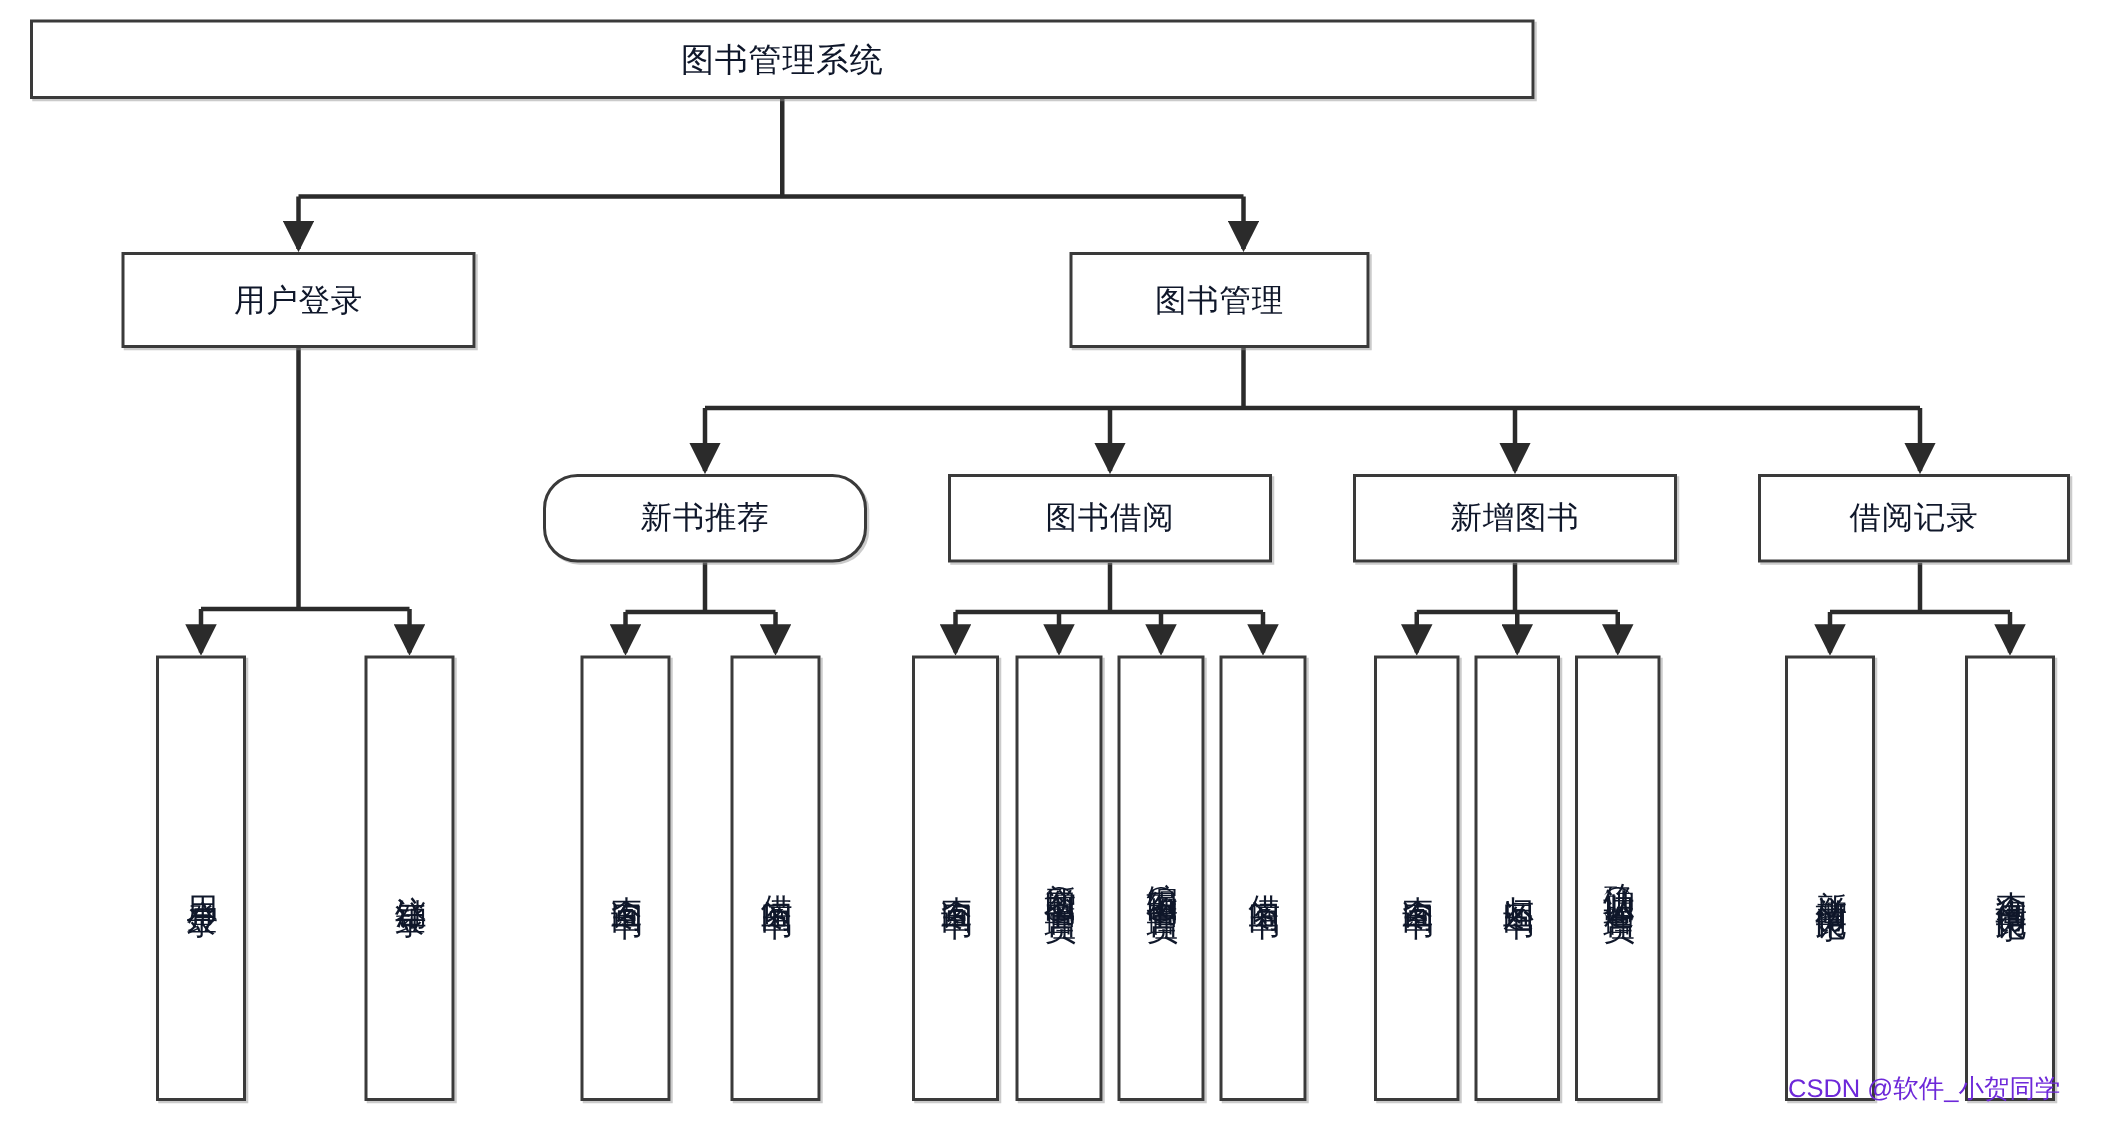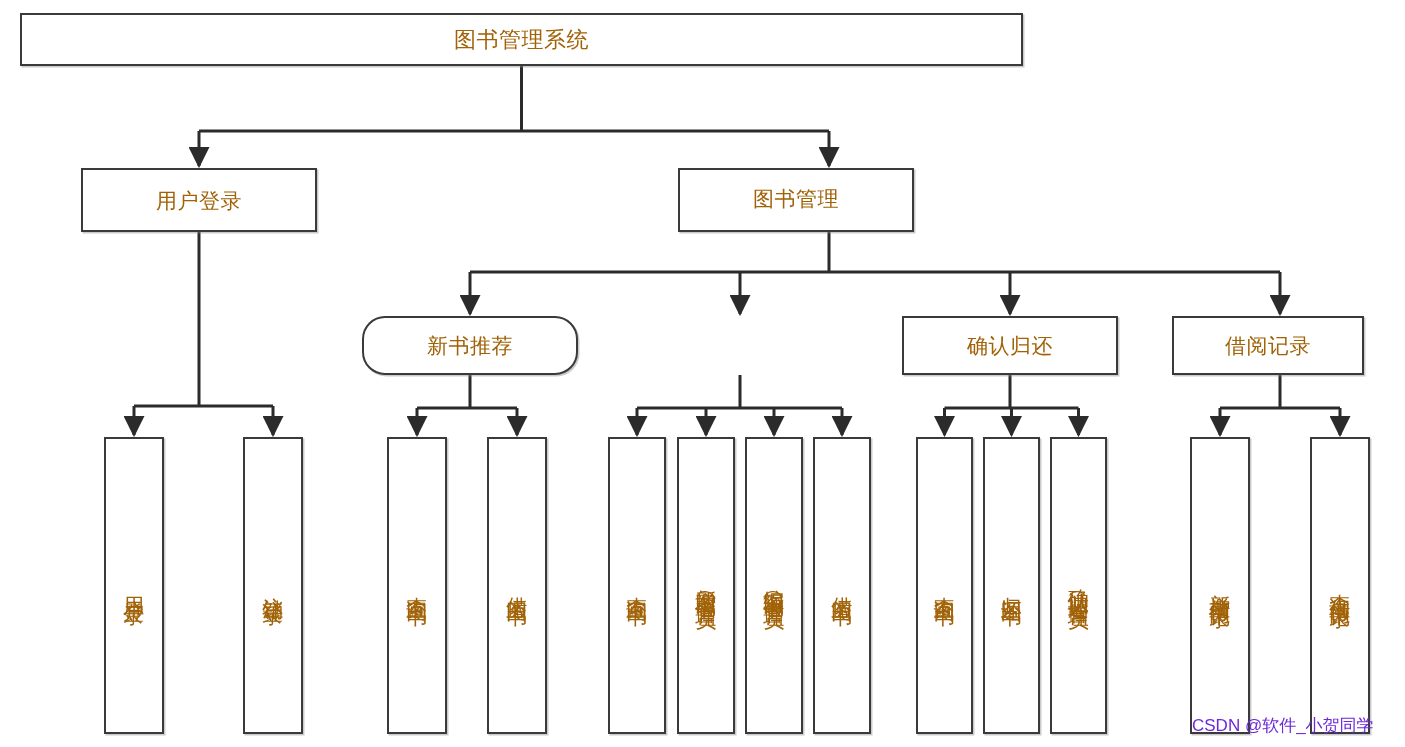--- a/index.html
+++ b/index.html
@@ -28,21 +28,21 @@
     box-sizing: border-box;
     background: #ffffff;
     border: 2.5px solid #3a3a3a;
     box-shadow: 1.5px 1.5px 0 rgba(140,140,140,0.45);
     display: flex;
     align-items: center;
     justify-content: center;
     z-index: 2;
   }
   .node .label {
-    color: #a16207;
+    color: #0f172a;
     letter-spacing: 0.5px;
     white-space: nowrap;
   }
   .node.horiz .label {
     font-size: 21px;
     line-height: 1;
   }
   .node.vert {
     align-items: center;
     justify-content: center;
@@ -110,31 +110,34 @@
       </g>
   </svg>
 
   <div class="node horiz root" style="left: 20px; top: 13px; width: 1003px; height: 53px;">
     <span class="label">图书管理系统</span>
   </div>
 
   <div class="node horiz" style="left: 81px; top: 168px; width: 236px; height: 64px;">
     <span class="label">用户登录</span>
   </div>
-  <div class="node horiz" style="left: 678px; top: 168px; width: 236px; height: 64px; font-family: Liberation Mono, monospace;">
+  <div class="node horiz" style="left: 713px; top: 168px; width: 200px; height: 64px;">
     <span class="label">图书管理</span>
   </div>
 
   <div class="node horiz" style="left: 362px; top: 316px; width: 216px; height: 59px; border-radius: 23px;">
     <span class="label">新书推荐</span>
   </div>
+  <div class="node horiz" style="left: 632px; top: 316px; width: 216px; height: 59px;">
+    <span class="label">图书借阅</span>
+  </div>
   <div class="node horiz" style="left: 902px; top: 316px; width: 216px; height: 59px;">
-    <span class="label">确认归还</span>
+    <span class="label">新增图书</span>
   </div>
-  <div class="node horiz" style="left: 1172px; top: 316px; width: 192px; height: 59px;">
+  <div class="node horiz" style="left: 1172px; top: 316px; width: 208px; height: 59px;">
     <span class="label">借阅记录</span>
   </div>
 
   <div class="node vert" style="left: 104px; top: 437px; width: 60px; height: 297px;">
     <span class="label">用户登录</span>
   </div>
   <div class="node vert" style="left: 243px; top: 437px; width: 60px; height: 297px;">
     <span class="label">注销登录</span>
   </div>
 

